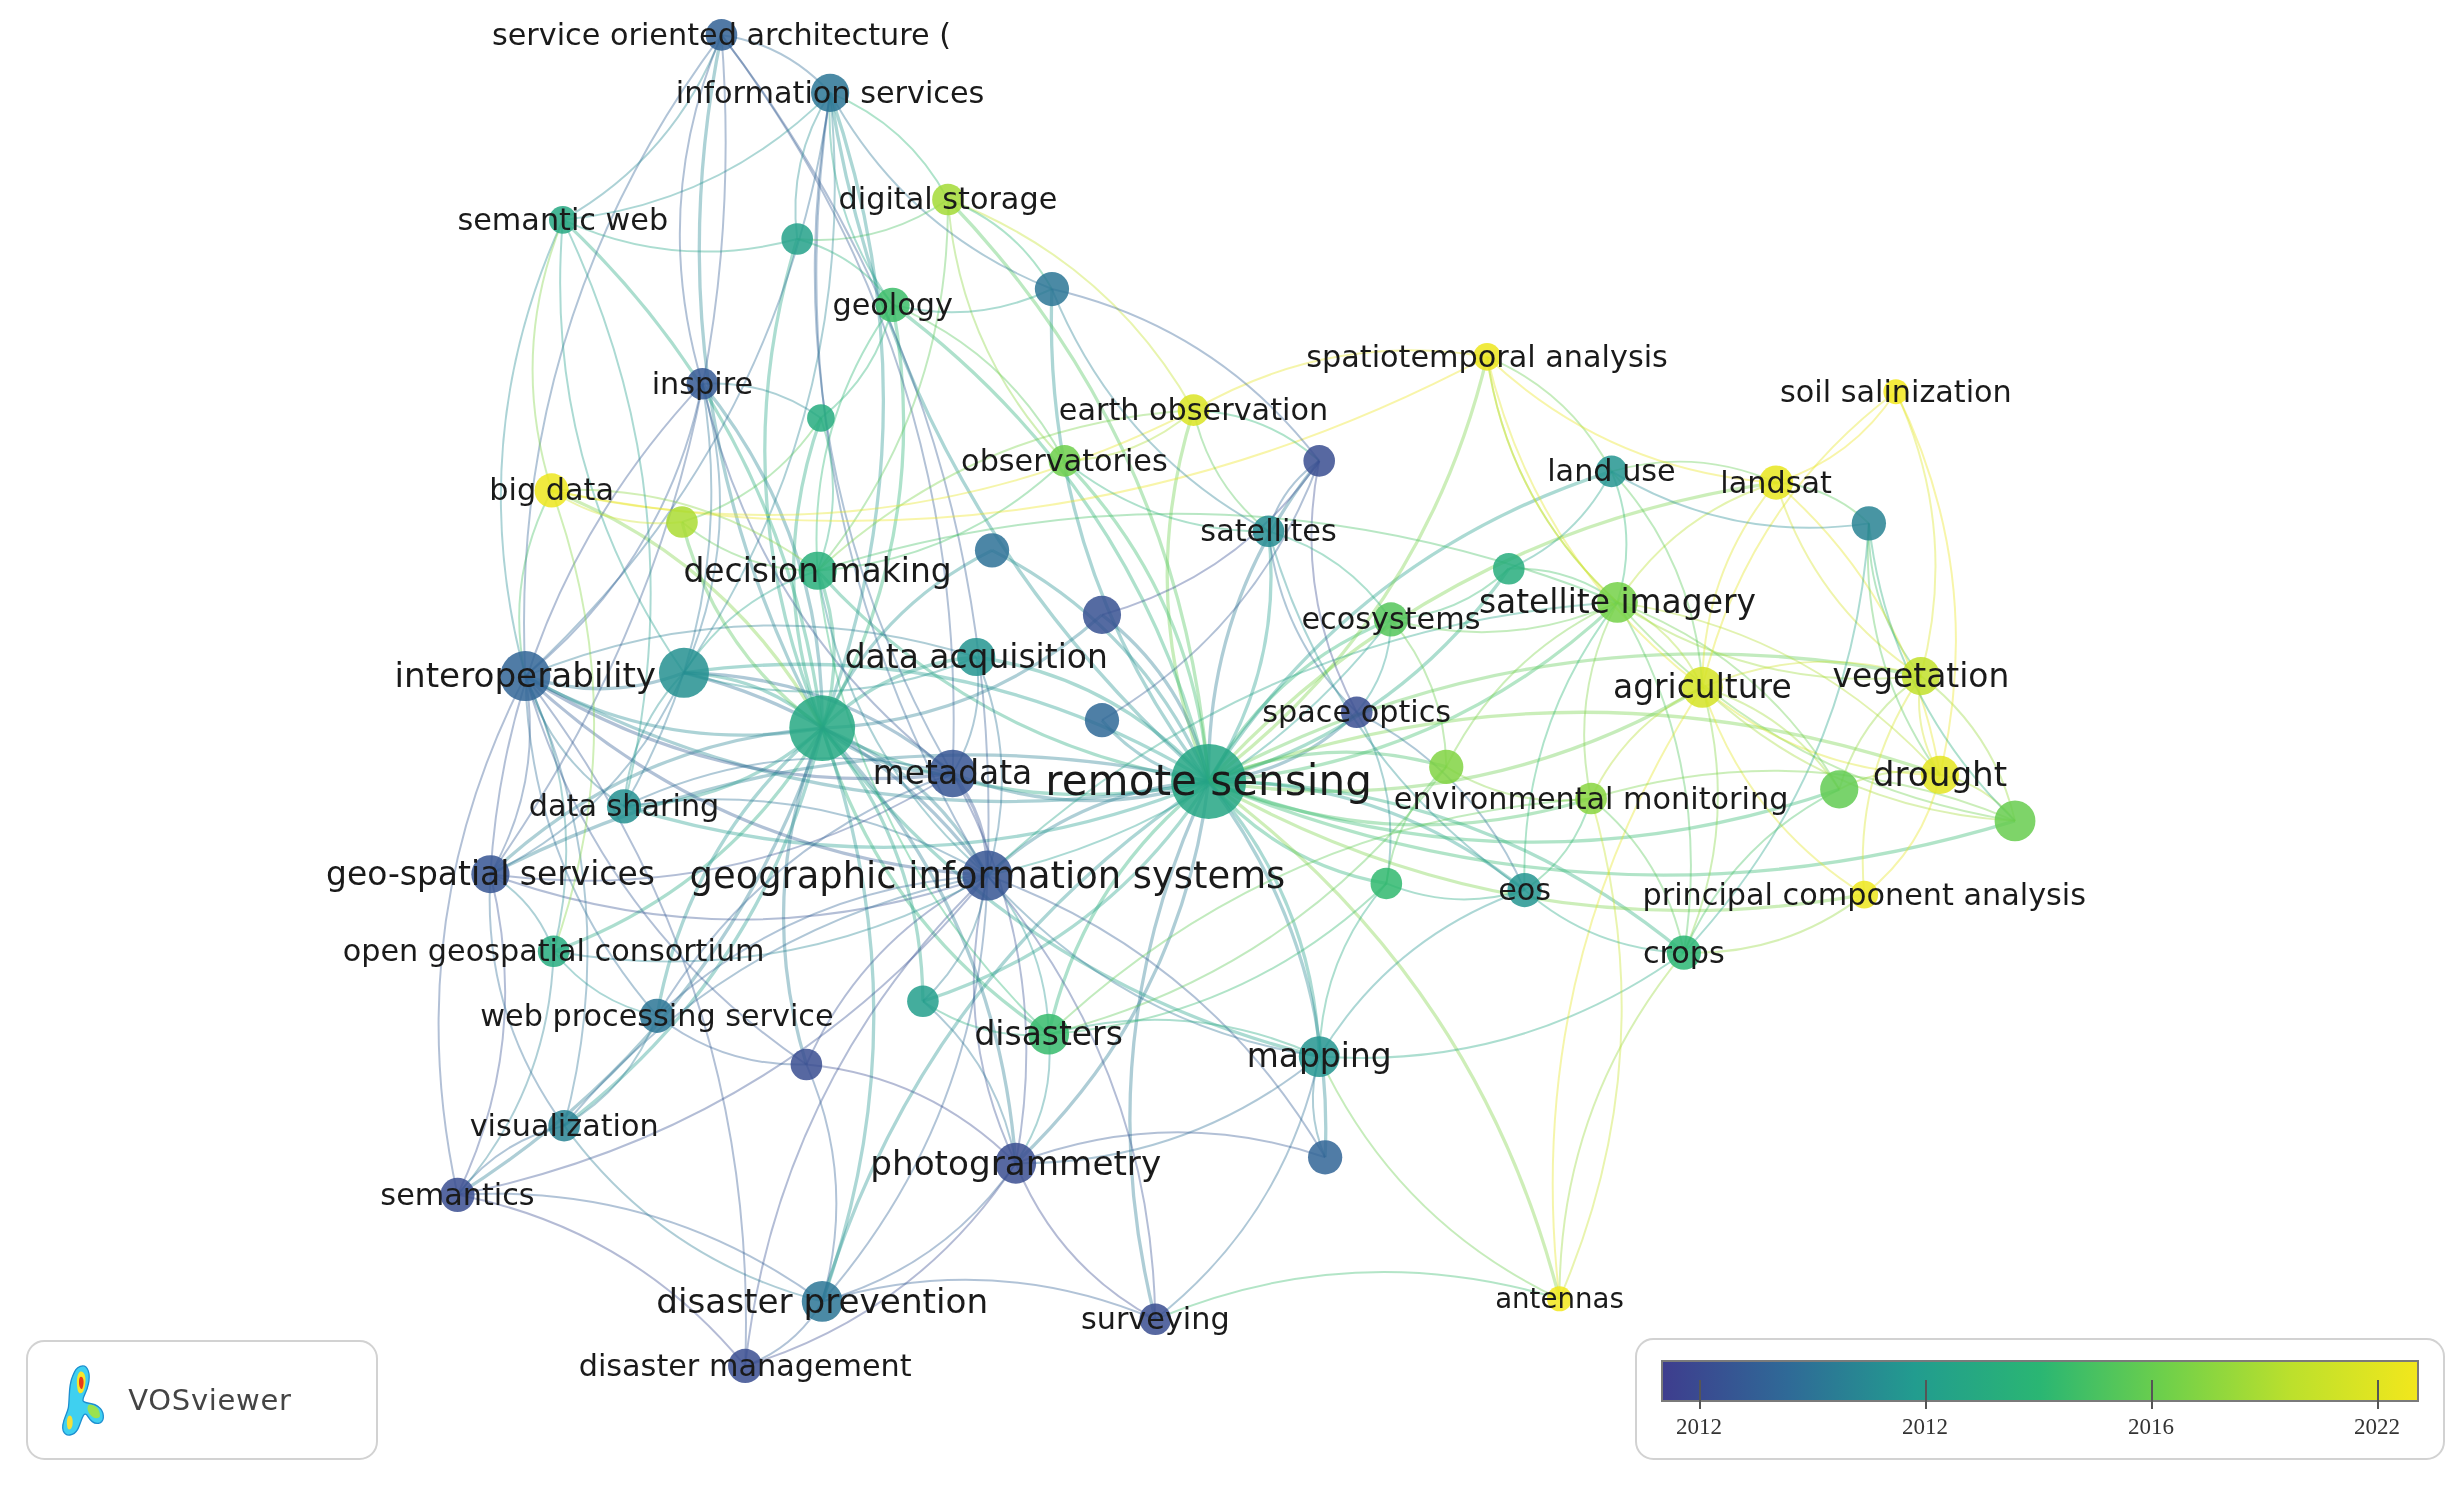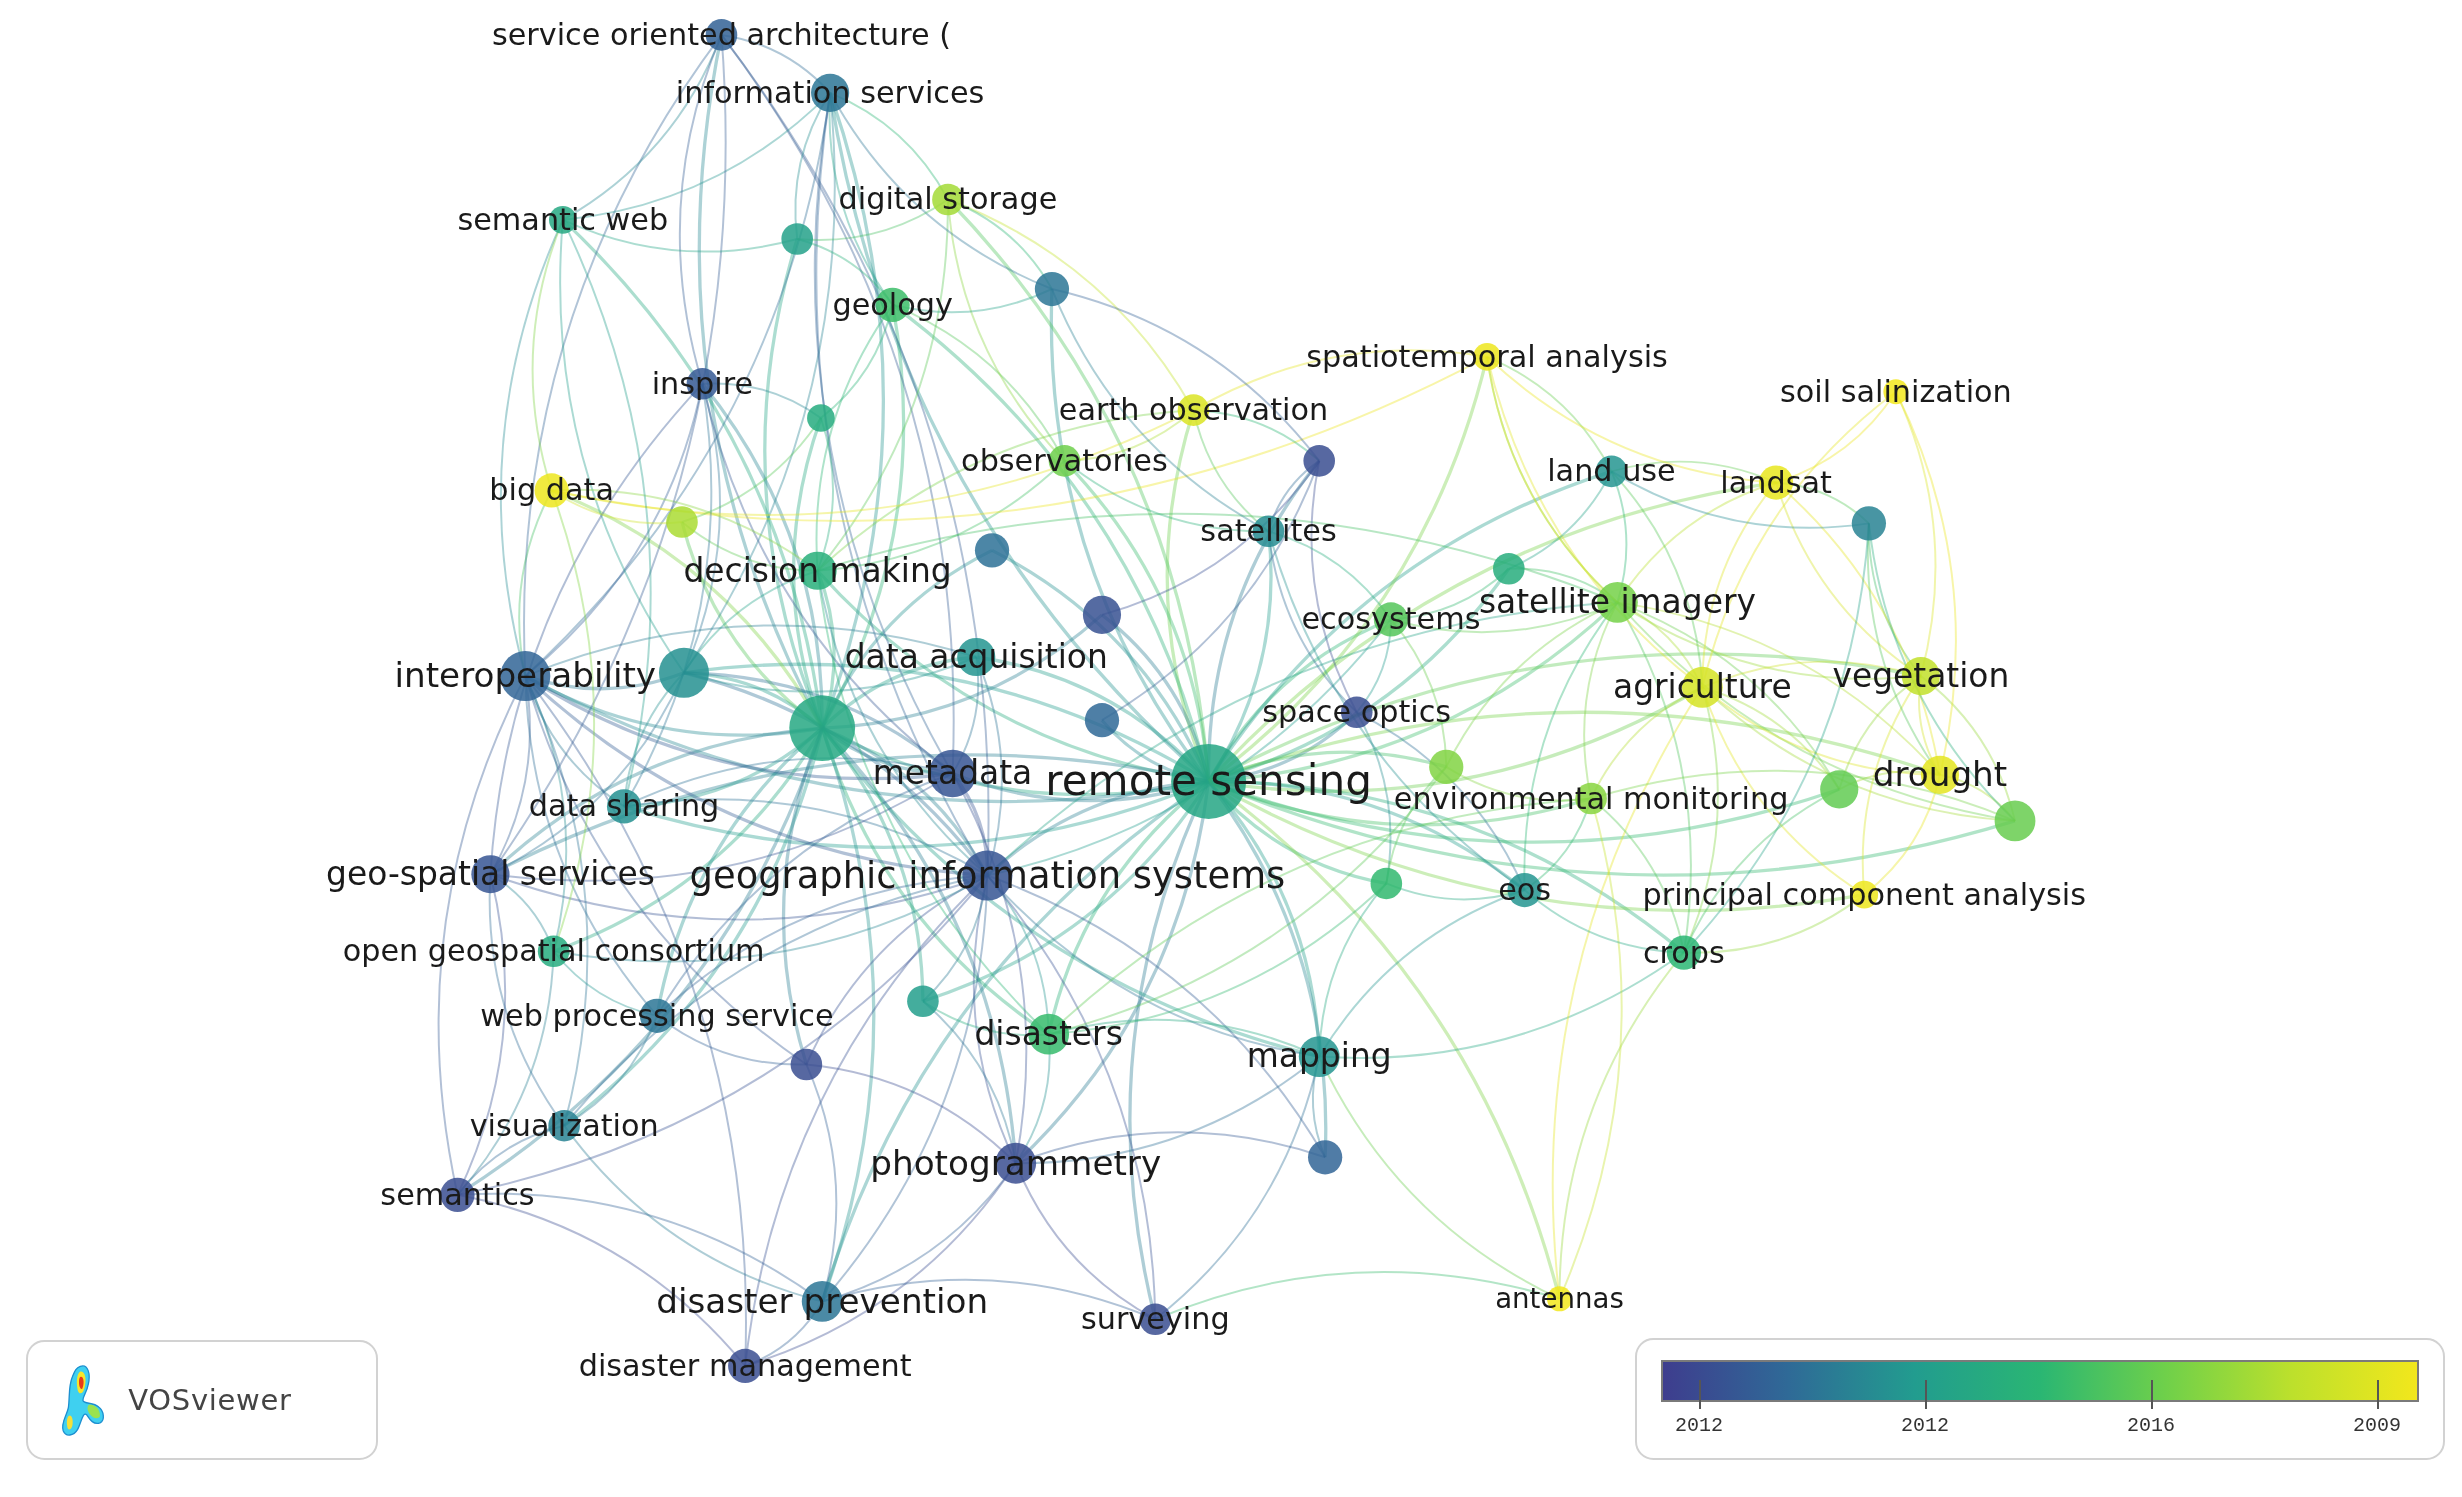--- a/index.html
+++ b/index.html
@@ -17,22 +17,22 @@
                margin-left: 5.3px; letter-spacing: 0.7px; }
   #legend-box {
     position: absolute; left: 1635px; top: 1338px; width: 810px; height: 122px;
     border: 2.6px solid #d2d2d2; border-radius: 18.4px; background: #fff; box-sizing: border-box;
   }
   #legend-bar {
     position: absolute; left: 24px; top: 20px; width: 758px; height: 42px;
     border: 2px solid #7a7a7a; box-sizing: border-box;
   }
   .legend-tick { position: absolute; top: 40px; width: 2px; height: 29px; background: #555; }
-  .legend-label { position: absolute; top: 74px; font-family: Liberation Mono, monospace;
-                  font-size: 20px; color: #333; transform: translateX(-50%); }
+  .legend-label { position: absolute; top: 74px; font-family: Liberation Serif, serif;
+                  font-size: 23px; color: #333; transform: translateX(-50%); }
 </style>
 </head>
 <body>
 
 <svg id="network" xmlns="http://www.w3.org/2000/svg" width="2462" height="1497" viewBox="0 0 3740 2274">
   <g id="edges">
       <path d="M1836,1187 Q1527.92,1252.16 1249,1106" fill="none" stroke="rgb(37,167,131)" stroke-opacity="0.38" stroke-width="5"></path>
       <path d="M1836,1187 Q1642.26,1198.02 1500,1330" fill="none" stroke="rgb(41,129,147)" stroke-opacity="0.38" stroke-width="5"></path>
       <path d="M1836,1187 Q1639.34,1251.02 1447,1175" fill="none" stroke="rgb(41,129,147)" stroke-opacity="0.38" stroke-width="5"></path>
       <path d="M1836,1187 Q1693.52,1028.96 1483,998" fill="none" stroke="rgb(35,159,140)" stroke-opacity="0.38" stroke-width="5"></path>
@@ -439,16 +439,16 @@
 <div id="legend-box">
   <div id="legend-bar" style="background: linear-gradient(to right, rgb(62, 61, 142), rgb(47, 106, 151), rgb(34, 156, 143), rgb(42, 182, 115), rgb(111, 208, 74), rgb(188, 224, 44), rgb(242, 231, 28));"></div>
   <div id="legend-ticks">
       <div class="legend-tick" style="left: 62px;"></div>
       <div class="legend-label" style="left: 62px;">2012</div>
       <div class="legend-tick" style="left: 288px;"></div>
       <div class="legend-label" style="left: 288px;">2012</div>
       <div class="legend-tick" style="left: 514px;"></div>
       <div class="legend-label" style="left: 514px;">2016</div>
       <div class="legend-tick" style="left: 740px;"></div>
-      <div class="legend-label" style="left: 740px;">2009</div>
+      <div class="legend-label" style="left: 740px;">2022</div>
     </div>
 </div>
 
 
 </body></html>

